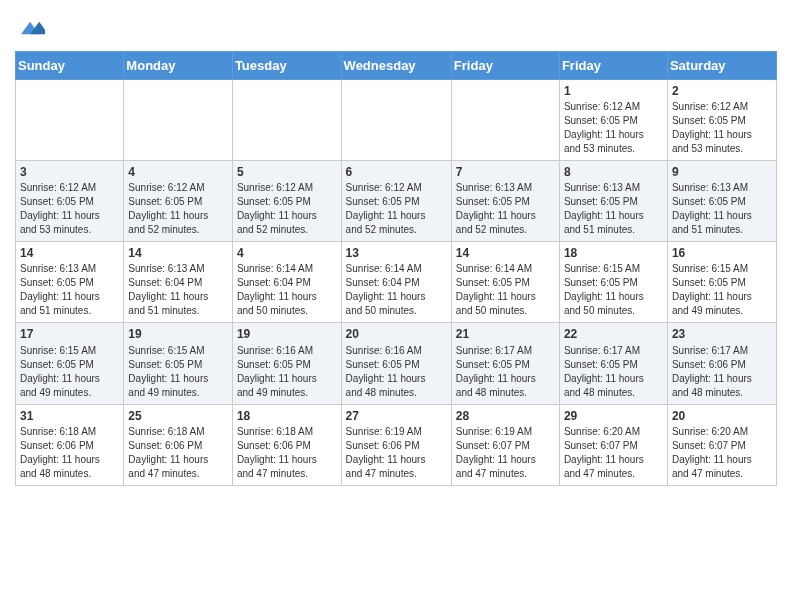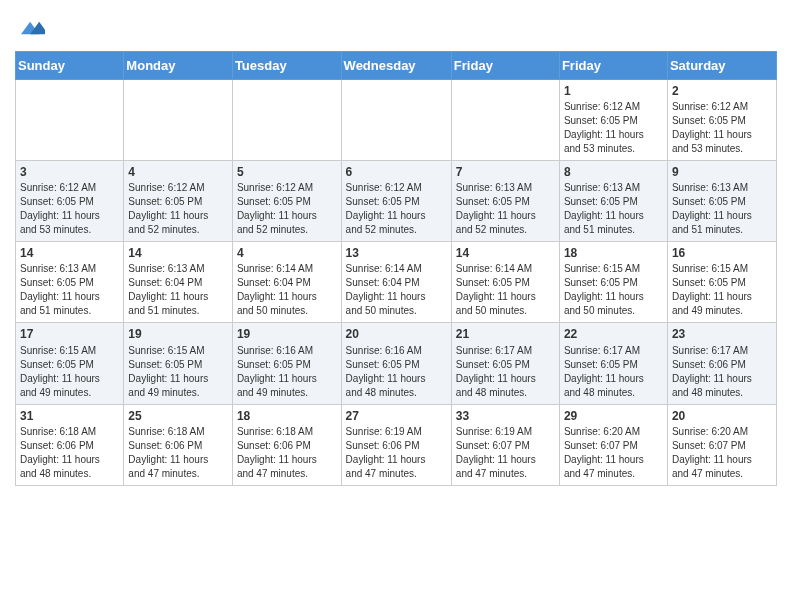--- a/index.html
+++ b/index.html
@@ -331,21 +331,21 @@
 and 47 minutes.</div>
           </td>
           <td>
             <span class="day-num">27</span>
             <div class="day-info" style="white-space: pre-line;">Sunrise: 6:19 AM
 Sunset: 6:06 PM
 Daylight: 11 hours
 and 47 minutes.</div>
           </td>
           <td>
-            <span class="day-num">33</span>
+            <span class="day-num">28</span>
             <div class="day-info" style="white-space: pre-line;">Sunrise: 6:19 AM
 Sunset: 6:07 PM
 Daylight: 11 hours
 and 47 minutes.</div>
           </td>
           <td>
             <span class="day-num">29</span>
             <div class="day-info" style="white-space: pre-line;">Sunrise: 6:20 AM
 Sunset: 6:07 PM
 Daylight: 11 hours

